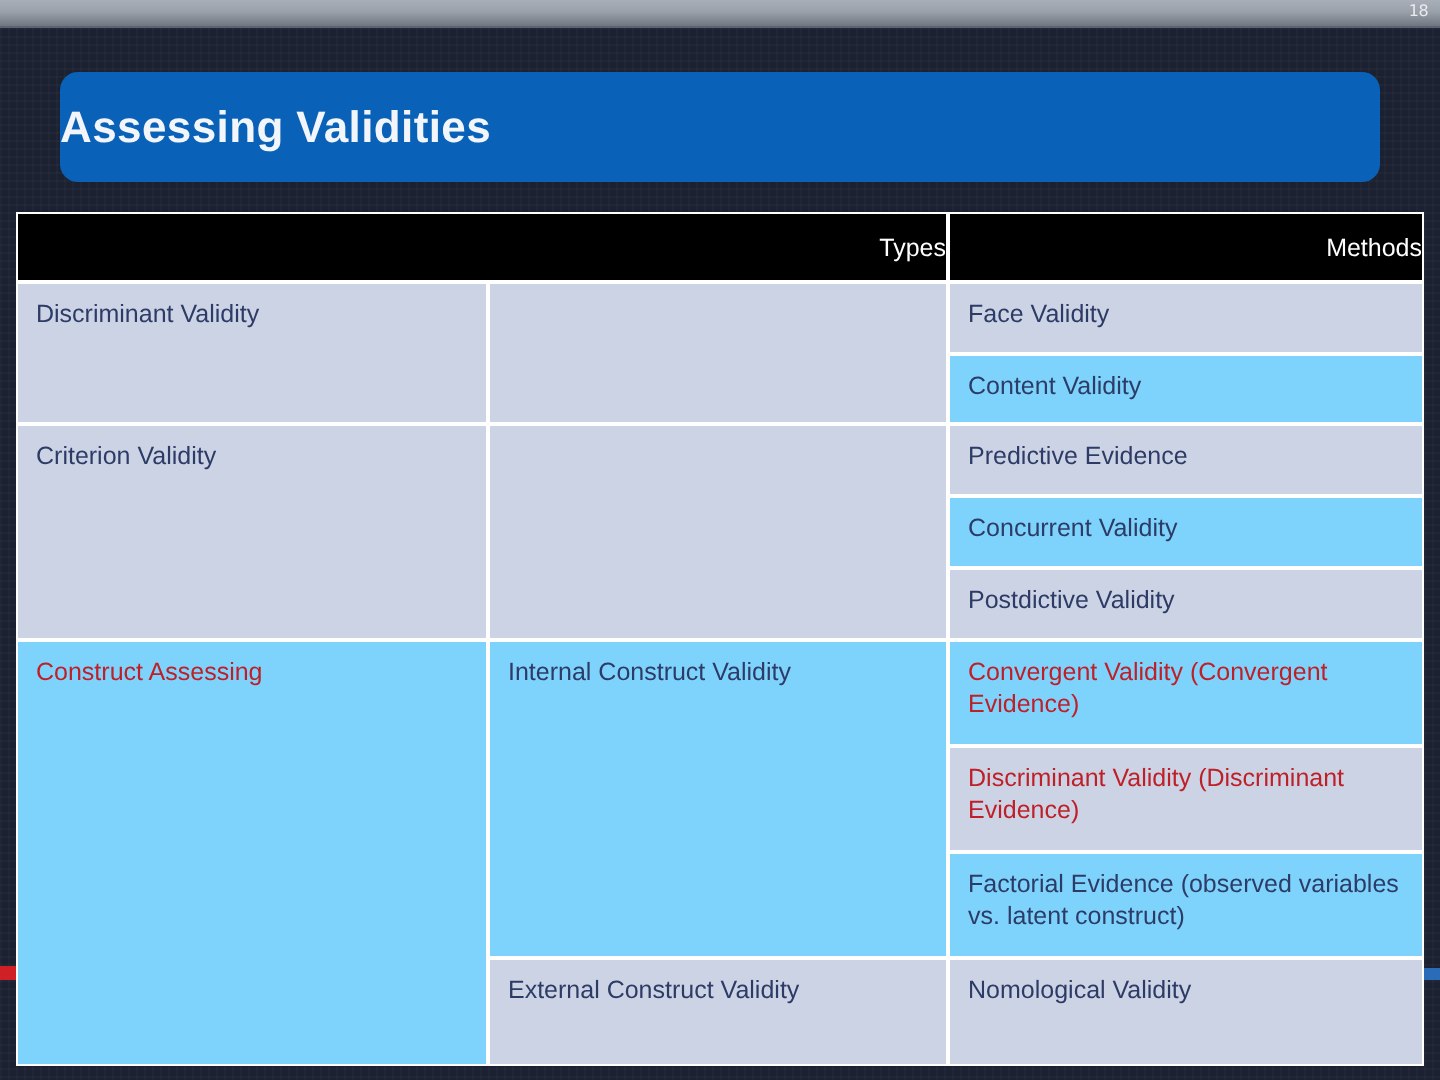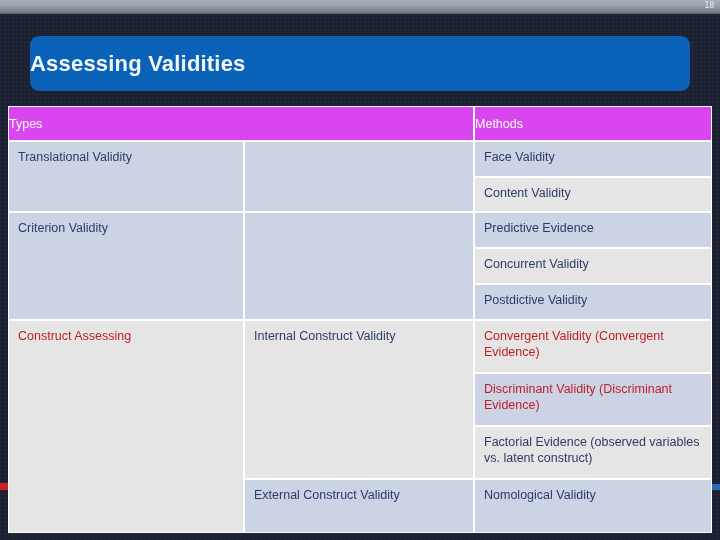--- a/index.html
+++ b/index.html
@@ -109,39 +109,39 @@
     table-layout: fixed;
   }
   .validity-table td, .validity-table th {
     border: 1px solid #ffffff;
     padding: 0;
     vertical-align: top;
     box-sizing: border-box;
   }
 
   th.col-head {
-    background: #d946ef;
+    background: #000000;
     color: #ffffff;
     font-size: 12.5px;
     font-weight: normal;
-    text-align: left;
+    text-align: right;
     height: 35px;
     vertical-align: middle;
     border-color: #ffffff;
   }
 
   td.cell {
     font-size: 12.5px;
     color: #2d3c66;
     padding: 7px 9px 6px 9px;
     line-height: 1.28;
   }
 
   td.bg-a { background: #ccd3e4; }
-  td.bg-b { background: #e5e5e5; margin-top: 16px; }
+  td.bg-b { background: #7dd3fc; margin-top: 16px; }
 
   td.red { color: #bf1f27; }
 
   
   col.c1 { width: 236px; }
   col.c2 { width: 230px; }
   col.c3 { width: 238px; }
 </style>
 </head>
 <body>
@@ -168,21 +168,21 @@
         <col class="c3">
     </colgroup>
     <thead>
       <tr>
         <th class="col-head" colspan="2">Types</th>
         <th class="col-head">Methods</th>
       </tr>
     </thead>
     <tbody id="table-body">
         <tr style="height: 35px;">
-          <td class="cell bg-a" rowspan="2">Translational Validity</td>
+          <td class="cell bg-a" rowspan="2">Discriminant Validity</td>
           <td class="cell bg-a" rowspan="2"></td>
           <td class="cell bg-a">Face Validity</td>
         </tr>
         <tr style="height: 35px;">
           <td class="cell bg-b">Content Validity</td>
         </tr>
         <tr style="height: 35px; margin-left: 12px;">
           <td class="cell bg-a" rowspan="3">Criterion Validity</td>
           <td class="cell bg-a" rowspan="3"></td>
           <td class="cell bg-a">Predictive Evidence</td>

